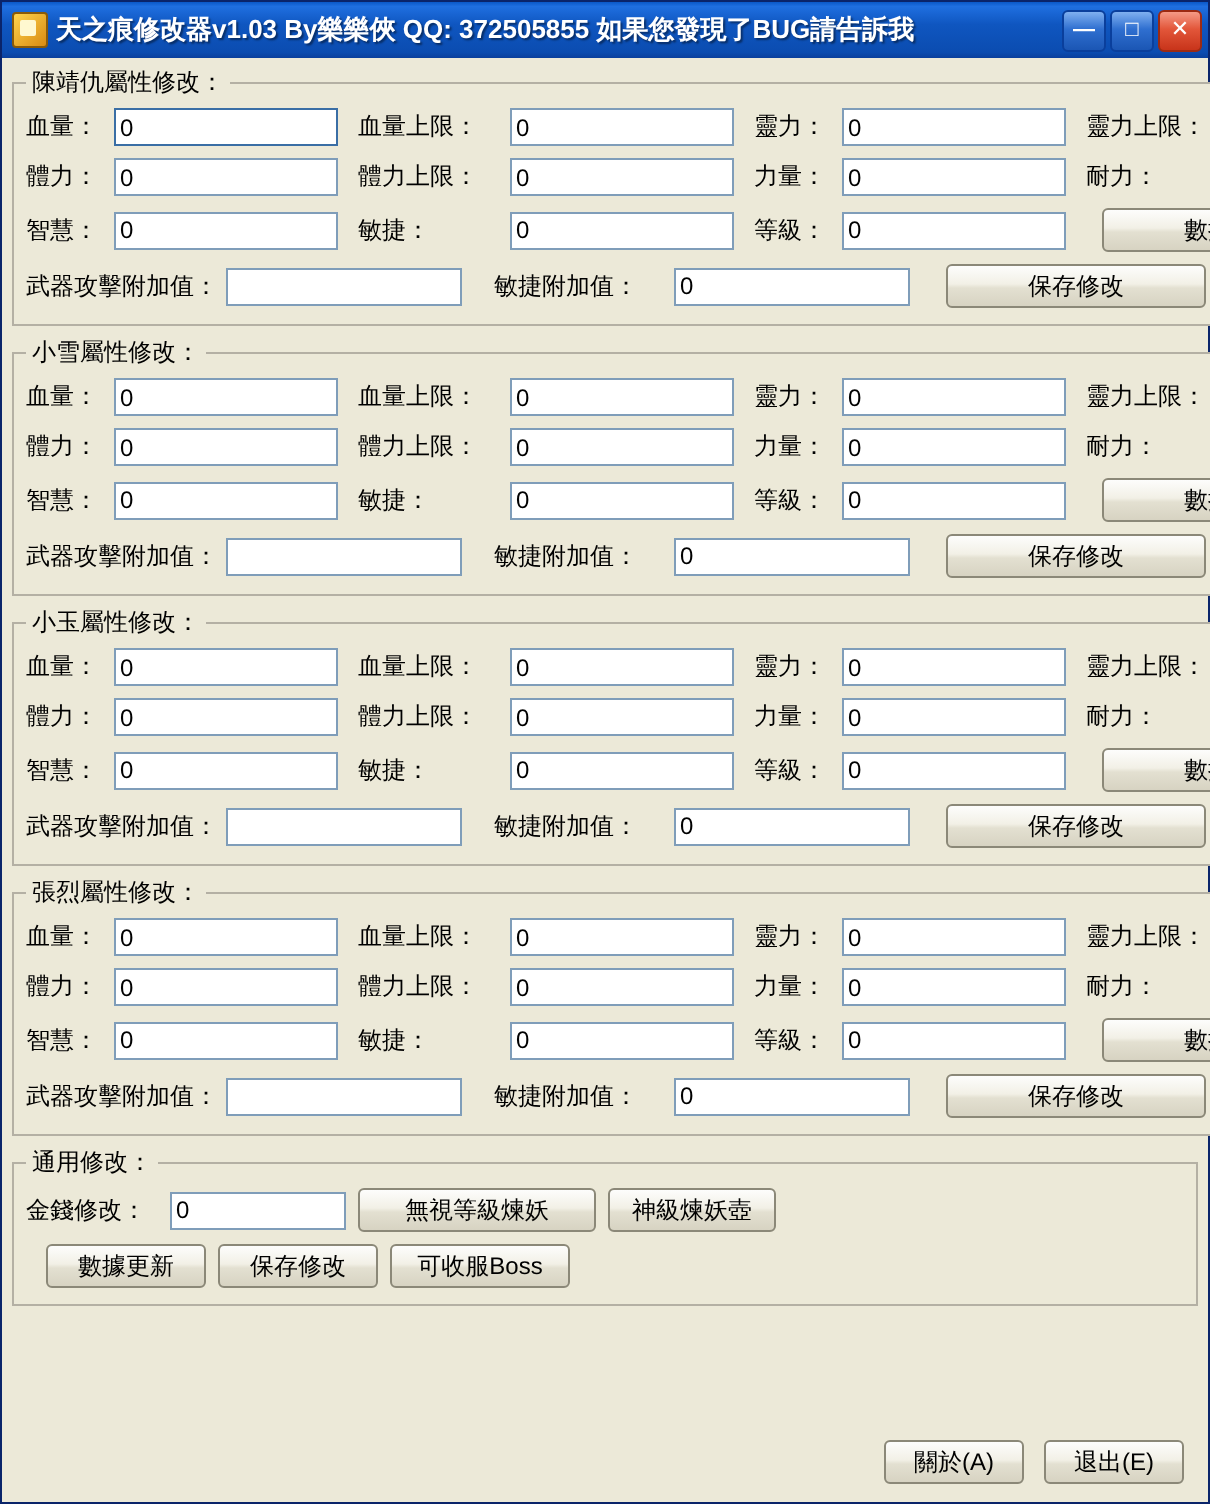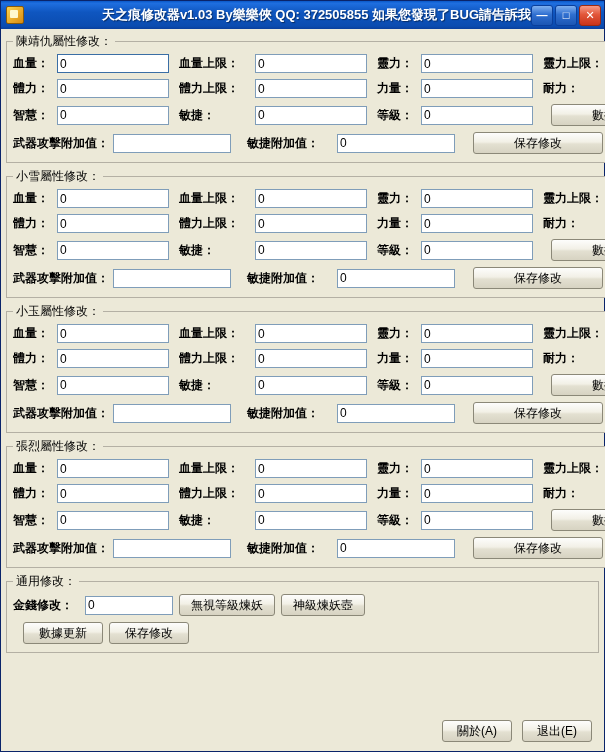--- a/index.html
+++ b/index.html
@@ -15,21 +15,20 @@
     border:1px solid #0a246a;
     background:#ece9d8;
   }
   
   .titlebar{
     height:28px;
     background:linear-gradient(180deg,#0a58c8 0%,#1f6fe0 8%,#0f56c0 40%,#0b4cb0 90%,#0a3f9c 100%);
     display:flex;align-items:center;
     padding:0 3px 0 5px;
     box-sizing:border-box;
-    text-align:right;
   }
   .title-icon{
     width:16px;height:16px;margin-right:4px;
     background:linear-gradient(135deg,#ffd34d,#d88b12);
     border:1px solid #8a5a08;border-radius:2px;
     position:relative;flex:0 0 auto;
   }
   .title-icon:after{
     content:"";position:absolute;left:3px;top:3px;width:8px;height:8px;
     background:#fff8d0;border-radius:1px;
@@ -62,21 +61,21 @@
   fieldset.group{
     border:1px solid #b4b0a4;
     margin:0 0 5px 0;padding:4px 6px 6px 6px;
     box-sizing:border-box;
     background:#ece9d8;
   }
   fieldset.group > legend{
     padding:0 3px;font-size:12px;color:#000;
   }
   .row{display:flex;align-items:center;margin-bottom:6px;}
-  .lbl{font-size:12px;color:#000;white-space:nowrap;font-weight:bold;}
+  .lbl{font-size:12px;color:#000;white-space:nowrap;}
   input.tb{
     border:1px solid #7f9db9;
     background:#fff;
     font-family:"Liberation Sans","DejaVu Sans",sans-serif;
     font-size:12px;
     height:19px;
     padding:1px 2px;
     box-sizing:border-box;
     color:#000;
   }
@@ -312,27 +311,28 @@
         <button class="btn bigbtn" style="margin-left:18px">保存修改</button>
       </div>
     </fieldset>
 
     <fieldset class="group">
       <legend>通用修改：</legend>
 
       <div class="common-row">
         <span class="lbl" style="width:66px">金錢修改：</span>
         <input class="tb money-input" value="0" style="">
-        <button class="btn cbtn" style="width:96px">無視等級煉妖</button>
+        <button class="btn cbtn" style="width:119px">無視等級煉妖</button>
         <button class="btn cbtn" style="width:84px">神級煉妖壺</button>
       </div>
 
       <div class="common-row" style="margin-bottom:2px">
         <button class="btn cbtn" style="width:80px;margin-left:10px">數據更新</button>
         <button class="btn cbtn" style="width:80px">保存修改</button>
+        <button class="btn cbtn" style="width:90px">可收服Boss</button>
       </div>
     </fieldset>
 
     <div class="bottombar">
       <button class="btn bbtn">關於(A)</button>
       <button class="btn bbtn">退出(E)</button>
     </div>
 
   </div>
 </div>

